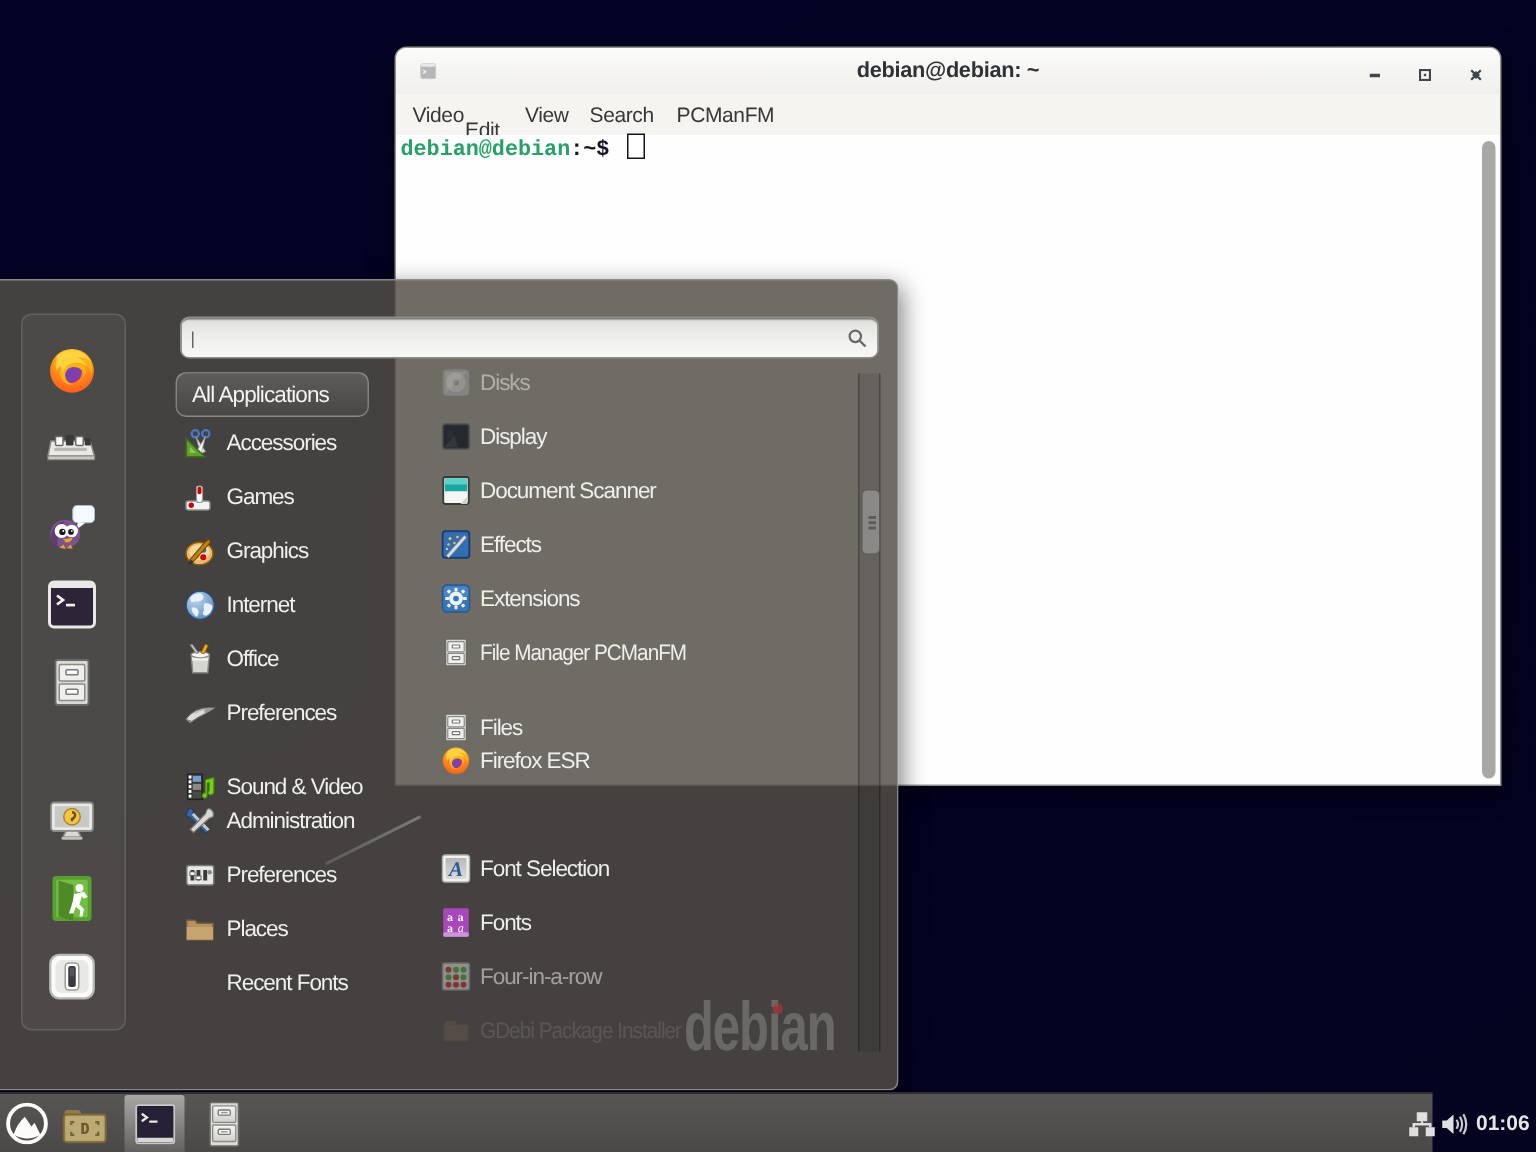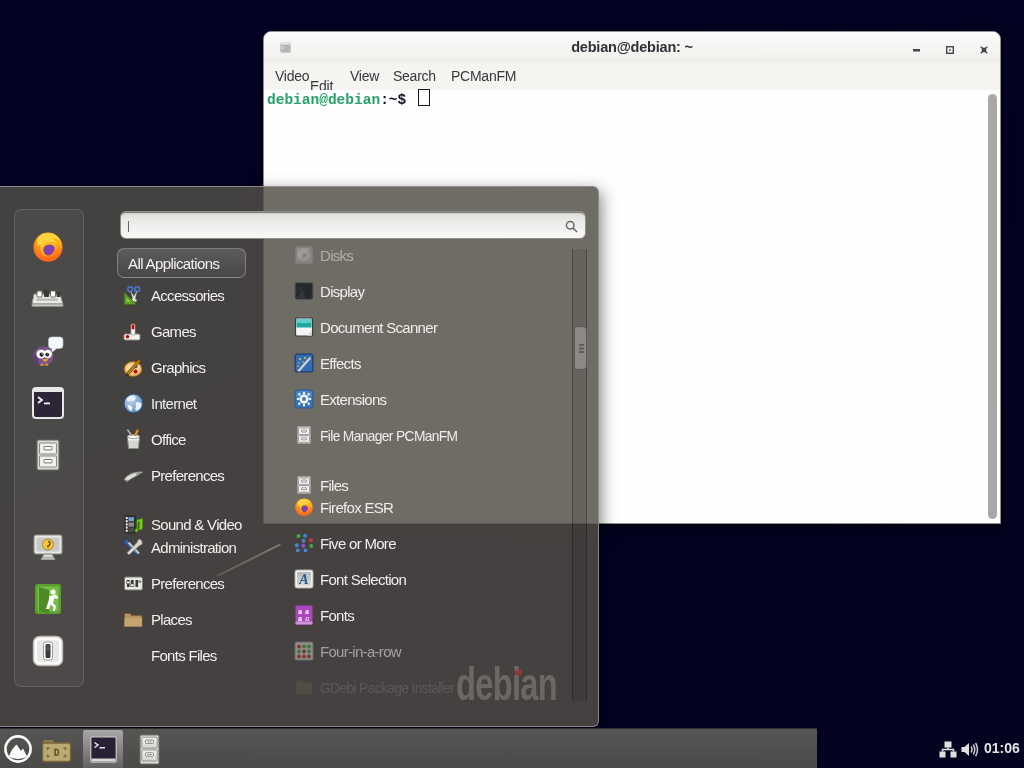--- a/index.html
+++ b/index.html
@@ -56,21 +56,21 @@
 #mthumb i { position:absolute; left:4px; top:17px; width:5px; height:2px;
   background:#5f5d5b; box-shadow:0 3.5px 0 #5f5d5b, 0 7px 0 #5f5d5b; }
 #watermark { position:absolute; left:456px; top:470px; font-size:46px; font-weight:bold;
   letter-spacing:-1px; color:rgba(195,194,190,0.30); font-family:"Liberation Sans", sans-serif;
   transform:scaleX(0.71); transform-origin:0 0; }
 #wmdot { position:absolute; left:515px; top:482px; width:6.5px; height:6.5px;
   border-radius:50%; background:rgba(185,52,58,0.62); }
 #trail { position:absolute; left:217px; top:388px; width:71px; height:2px;
   background:linear-gradient(90deg, rgba(185,185,170,0.22), rgba(200,200,185,0.42)); filter:blur(0.4px);
   transform:rotate(-26.5deg); transform-origin:0 50%; border-radius:2px; }
-#taskbar { left:0; top:728px; width:817px; height:40px;
+#taskbar { left:0; top:728px; width:955px; height:40px;
   background:linear-gradient(#585654,#4b4947); border-top:1px solid #2e2d2c; }
 .tbi { position:absolute; }
 #tbtermbtn { position:absolute; left:83px; top:1px; width:40px; height:39px;
   background:linear-gradient(rgba(255,255,255,0.48),rgba(255,255,255,0.12));
   border-radius:2px; }
 #clock { position:absolute; left:984px; top:11px; font-size:14px; font-weight:bold; color:#e4e4e2; }
 </style></head><body>
 <div class="abs" id="term">
   <div id="titlebar">
       <span class="title">debian@debian: ~</span>
@@ -297,21 +297,21 @@
     </div>
 <div class="cat" style="top:422px">
       <span class="ci"><svg width="21" height="21" viewBox="0 0 21 21">
           <path d="M1.5 4.5 L7 4.5 L8.5 6.5 L19 6.5 L19 17.5 L1.5 17.5 Z" fill="#b5925e" stroke="#7c6037" stroke-width="1"></path>
           <path d="M1.5 9 L19 9 L19 17.5 L1.5 17.5 Z" fill="#c5a470"></path>
         </svg></span>
       <span class="ct">Places</span>
     </div>
 <div class="cat" style="top:458px">
       <span class="ci"></span>
-      <span class="ct">Fonts Files</span>
+      <span class="ct">Recent Fonts</span>
     </div>
 <div class="app" style="top:94px">
       <span class="ai"><svg width="20" height="20" viewBox="0 0 20 20">
           <rect x="1" y="1.5" width="18" height="17" rx="2" fill="#2e3133" stroke="#55585a" stroke-width="1"></rect>
           <rect x="2.5" y="3" width="15" height="14" fill="#26292b"></rect>
           <path d="M2.5 17 L9 9 L11 17 Z" fill="#34383b"></path>
           <path d="M4 6 L8.5 6 L8.5 11 L4 11 Z" fill="#2b2f31"></path>
         </svg></span>
       <span class="at">Display</span>
     </div>
@@ -399,34 +399,20 @@
               <stop offset="1" stop-color="#973a9e"></stop>
             </linearGradient>
           </defs>
           <circle cx="10" cy="10.2" r="8.8" fill="url(#afg)"></circle>
           <circle cx="9.5" cy="10.7" r="4.5" fill="url(#afp)"></circle>
           <path d="M4.2 4.2 Q7.4 1.4 11.7 2.1 Q15.6 2.8 17.4 6.5 Q18.4 8.8 17.6 11.5 Q17 8.5 14.7 7.6 Q15.8 9.7 15.1 11.8 Q14.1 9.3 11.7 8.7 Q9.2 8.2 7.9 10 Q6.8 11.7 7.8 13.6 Q8.6 15.1 10.6 15.6 Q7.6 15.9 6 13.4 Q4.6 11 5.5 8.2 Q4.5 8.7 4 10.1 Q3.2 6.8 4.2 4.2 Z" fill="#ffb019"></path>
           <path d="M4.2 4.2 Q7.4 1.4 11.7 2.1 Q15.6 2.8 17.4 6.5 Q15 4.6 12.1 4.9 Q14.7 5.9 15.6 8 Q12.6 6.4 9.9 7.2 Q7.2 8.1 6.5 10.8 Q5.8 9.1 5.5 8.2 Q4.5 8.7 4 10.1 Q3.2 6.8 4.2 4.2 Z" fill="#ffd23e"></path>
         </svg></span>
       <span class="at">Firefox ESR</span>
     </div>
-<div class="app" style="top:346px">
-      <span class="ai"><svg width="20" height="20" viewBox="0 0 20 20">
-          <circle cx="4.5" cy="3" r="2" fill="#3fae3f"></circle>
-          <circle cx="11" cy="2.8" r="2" fill="#4585d5"></circle>
-          <circle cx="9.5" cy="7.8" r="2" fill="#4585d5"></circle>
-          <circle cx="17" cy="7.3" r="2" fill="#d53535"></circle>
-          <circle cx="2.8" cy="12.3" r="2" fill="#4585d5"></circle>
-          <circle cx="9.3" cy="12.8" r="2" fill="#8a55cc"></circle>
-          <circle cx="3.8" cy="17.4" r="1.9" fill="#4585d5"></circle>
-          <circle cx="11.5" cy="17.4" r="1.9" fill="#4585d5"></circle>
-          <circle cx="17.2" cy="13" r="1.9" fill="#3fae3f"></circle>
-        </svg></span>
-      <span class="at">Five or More</span>
-    </div>
 <div class="app" style="top:382px">
       <span class="ai"><svg width="20" height="20" viewBox="0 0 20 20">
           <rect x="1" y="1" width="18" height="18" rx="2" fill="#f2f2f0" stroke="#b0b0ac" stroke-width="1"></rect>
           <rect x="3" y="3" width="14" height="14" fill="url(#fsg)"></rect>
           <defs>
             <linearGradient id="fsg" x1="0" y1="0" x2="0" y2="1">
               <stop offset="0" stop-color="#b8b8b6"></stop>
               <stop offset="1" stop-color="#dcdcda"></stop>
             </linearGradient>
           </defs>

